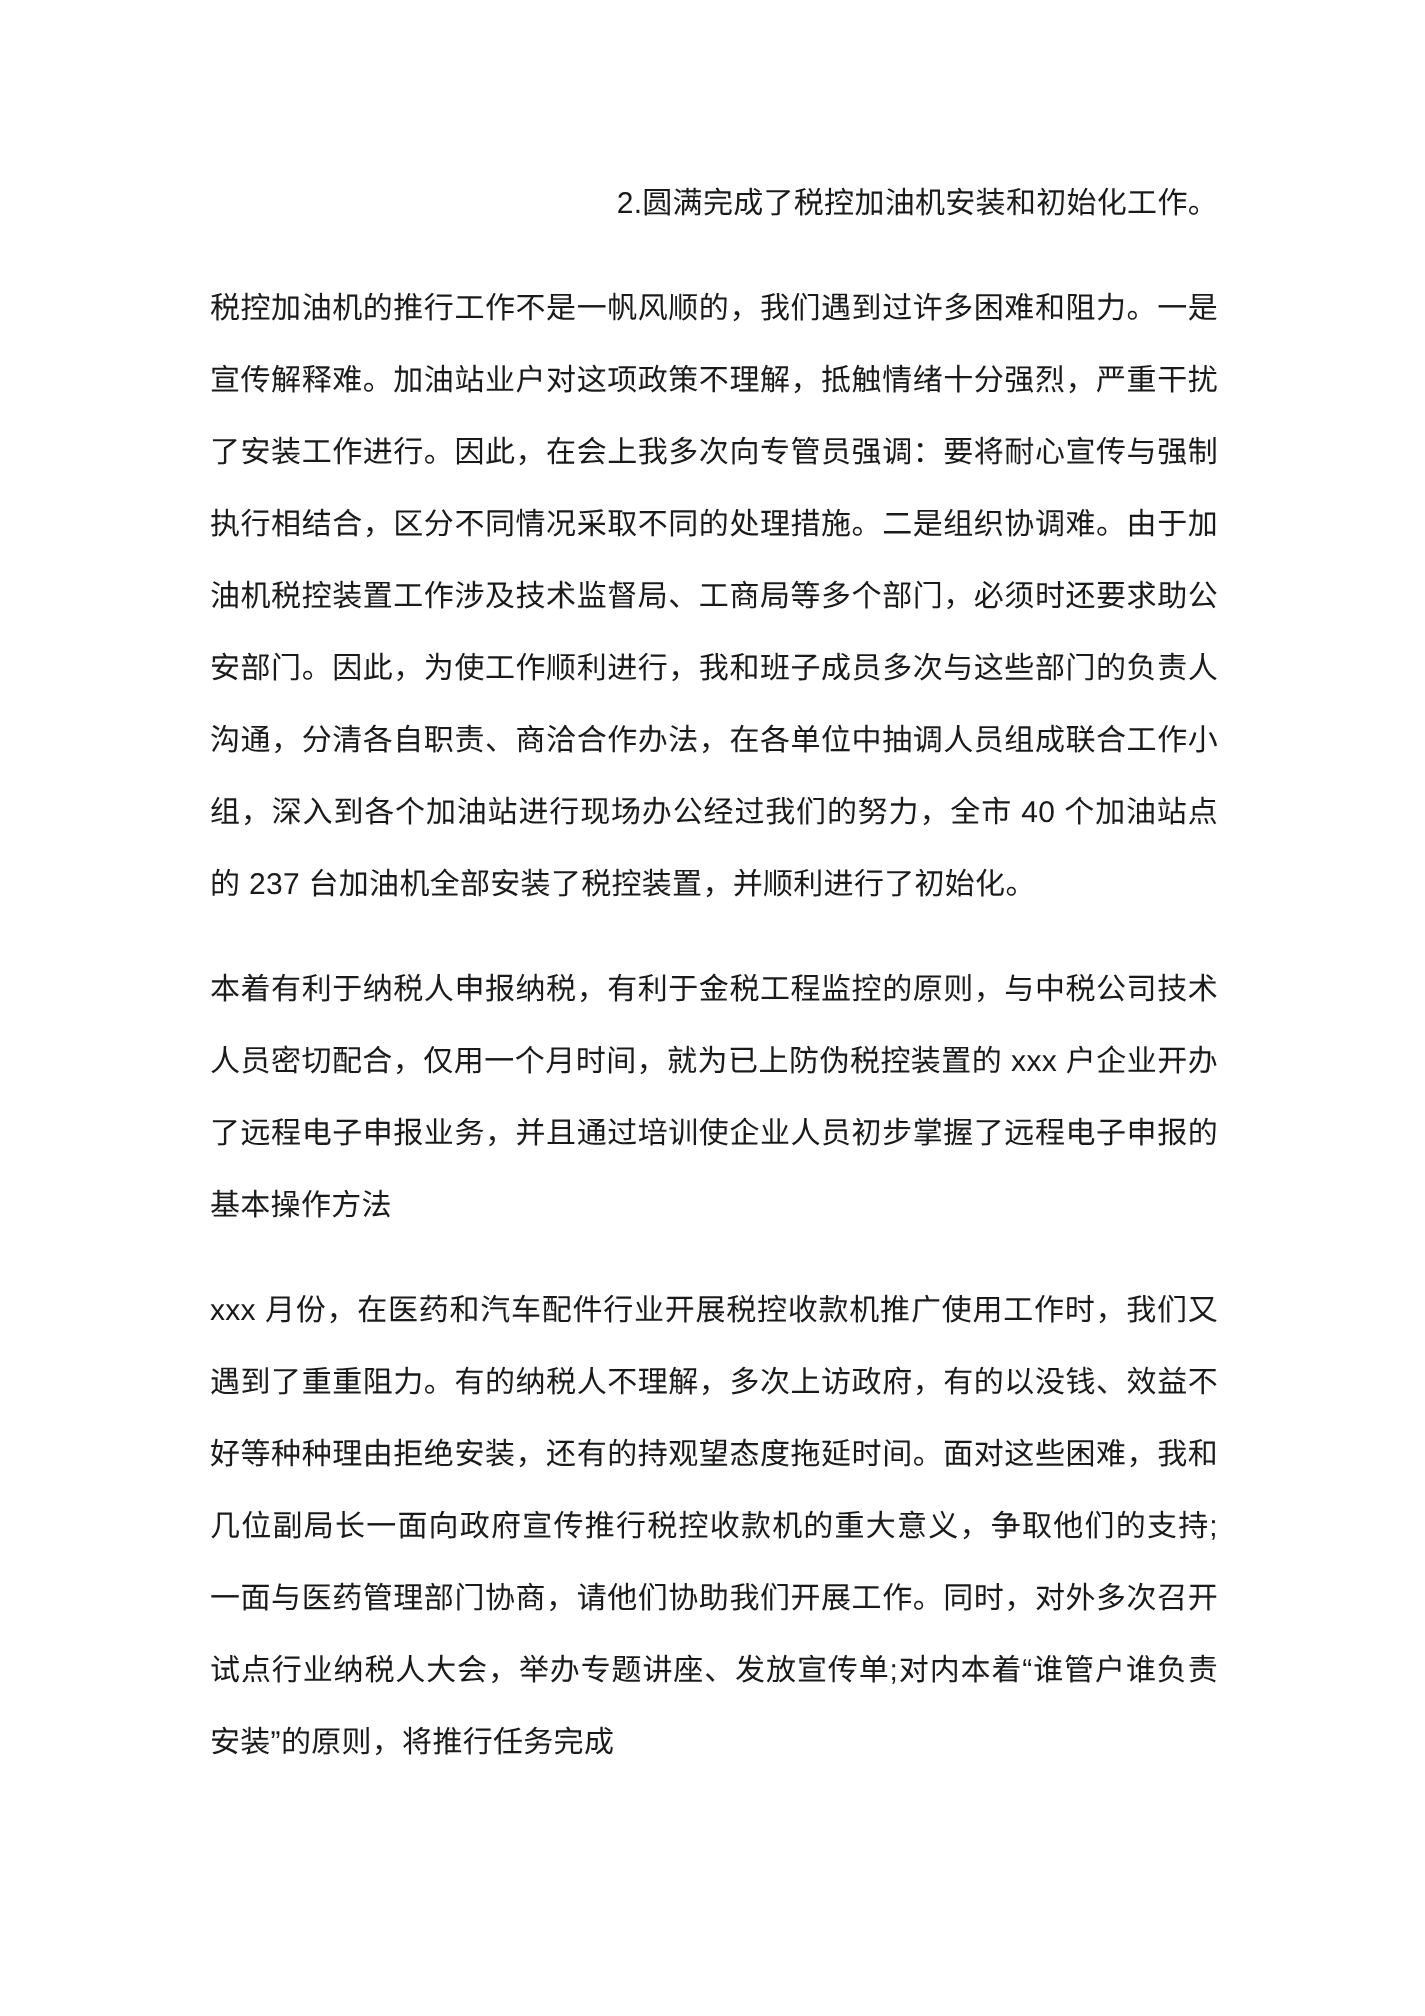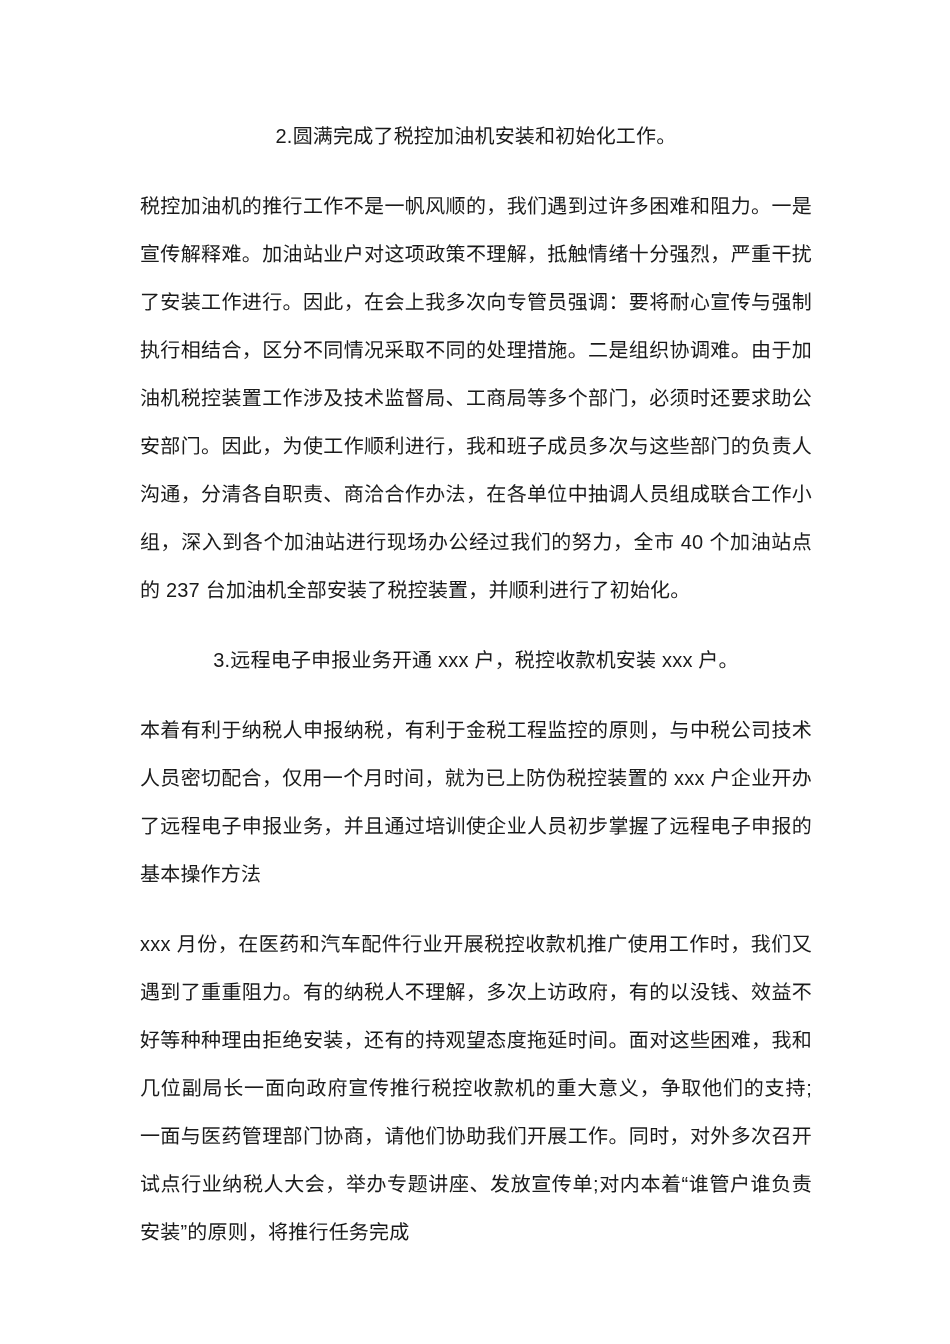--- a/index.html
+++ b/index.html
@@ -41,33 +41,32 @@
     font-weight: 400;
     -webkit-font-smoothing: antialiased;
   }
 
   .para:last-child {
     margin-bottom: 0;
   }
 
   
   .para.heading {
-    text-align: center;
+    text-align: right;
   }
 </style>
 </head>
 <body>
 
 <div class="page">
   <div class="doc-body">
 
     <p class="para heading">2.圆满完成了税控加油机安装和初始化工作。</p>
 
     <p class="para">税控加油机的推行工作不是一帆风顺的，我们遇到过许多困难和阻力。一是宣传解释难。加油站业户对这项政策不理解，抵触情绪十分强烈，严重干扰了安装工作进行。因此，在会上我多次向专管员强调：要将耐心宣传与强制执行相结合，区分不同情况采取不同的处理措施。二是组织协调难。由于加油机税控装置工作涉及技术监督局、工商局等多个部门，必须时还要求助公安部门。因此，为使工作顺利进行，我和班子成员多次与这些部门的负责人沟通，分清各自职责、商洽合作办法，在各单位中抽调人员组成联合工作小组，深入到各个加油站进行现场办公经过我们的努力，全市 40 个加油站点的 237 台加油机全部安装了税控装置，并顺利进行了初始化。</p>
 
-    <p class="para heading">3.远程电子申报业务开通 xxx 户，税控收款机安装 xxx 户。</p>
 
     <p class="para">本着有利于纳税人申报纳税，有利于金税工程监控的原则，与中税公司技术人员密切配合，仅用一个月时间，就为已上防伪税控装置的 xxx 户企业开办了远程电子申报业务，并且通过培训使企业人员初步掌握了远程电子申报的基本操作方法</p>
 
     <p class="para">xxx 月份，在医药和汽车配件行业开展税控收款机推广使用工作时，我们又遇到了重重阻力。有的纳税人不理解，多次上访政府，有的以没钱、效益不好等种种理由拒绝安装，还有的持观望态度拖延时间。面对这些困难，我和几位副局长一面向政府宣传推行税控收款机的重大意义，争取他们的支持;一面与医药管理部门协商，请他们协助我们开展工作。同时，对外多次召开试点行业纳税人大会，举办专题讲座、发放宣传单;对内本着“谁管户谁负责安装”的原则，将推行任务完成</p>
 
   </div>
 </div>
 
 </body></html>

